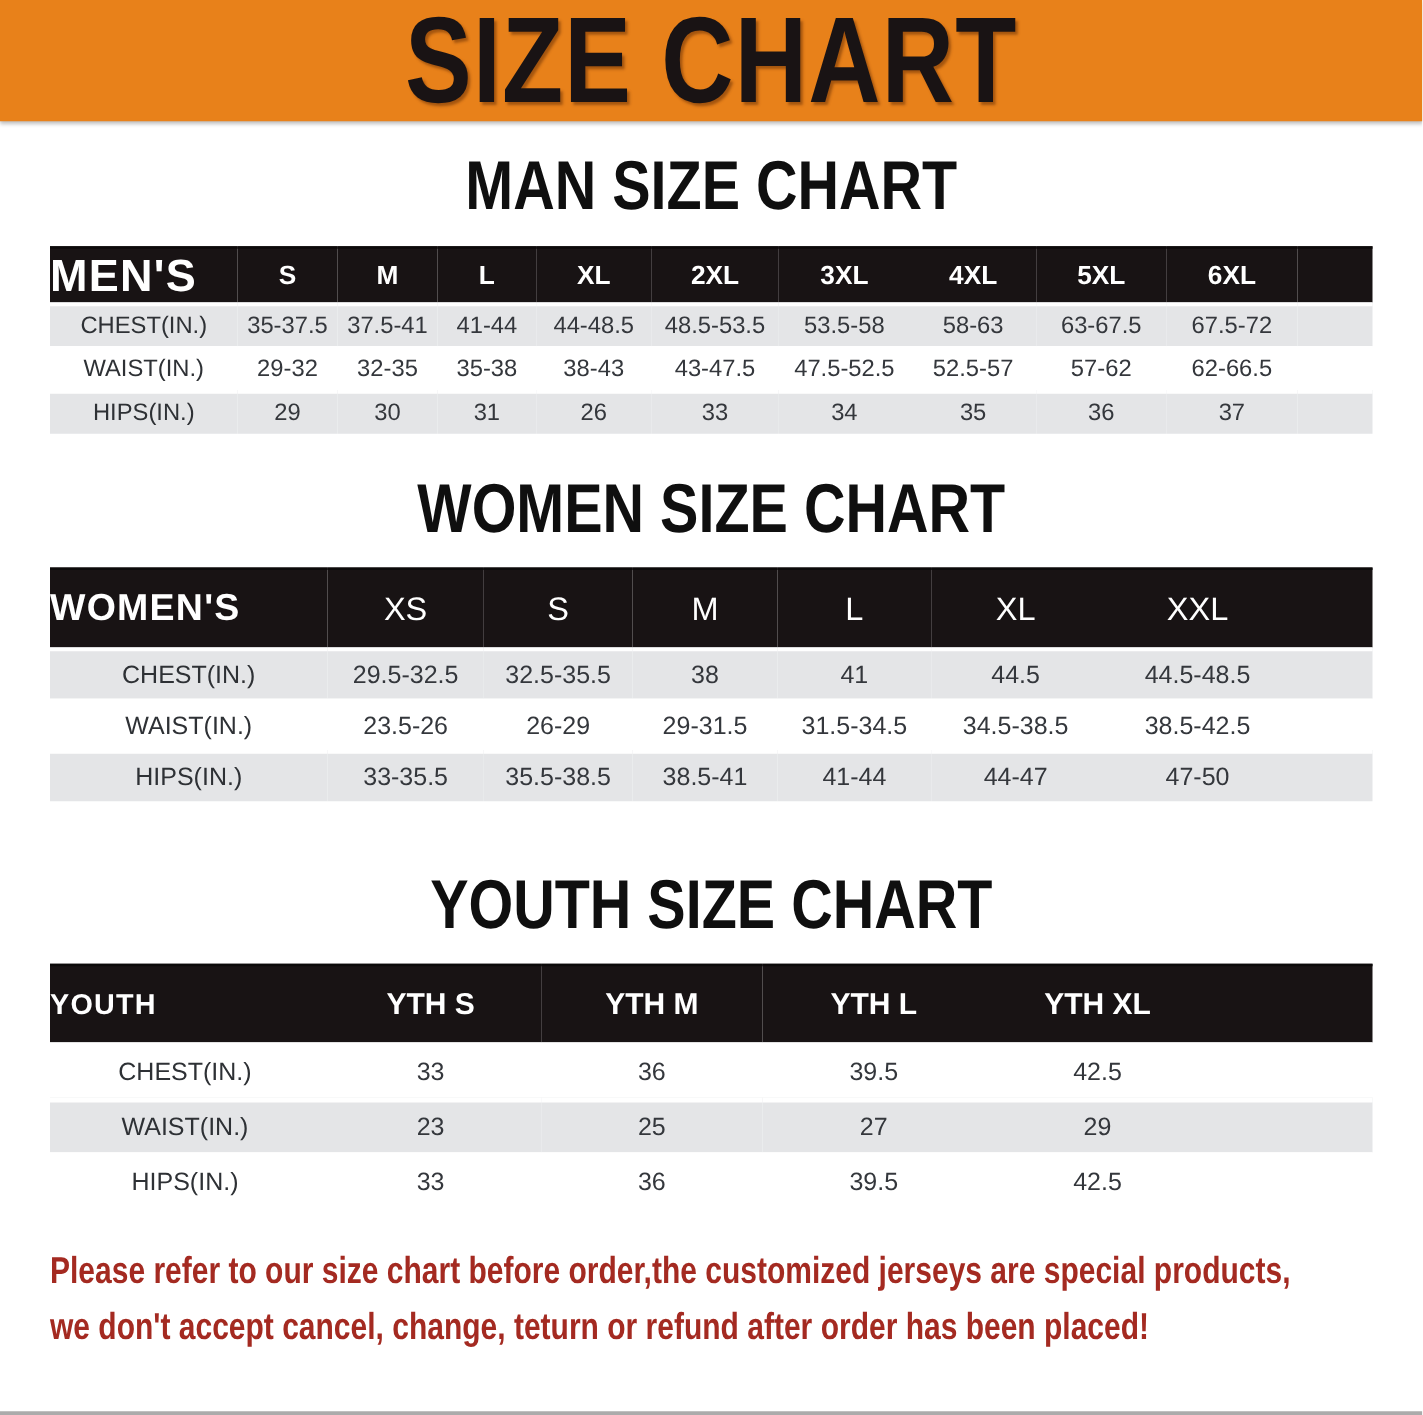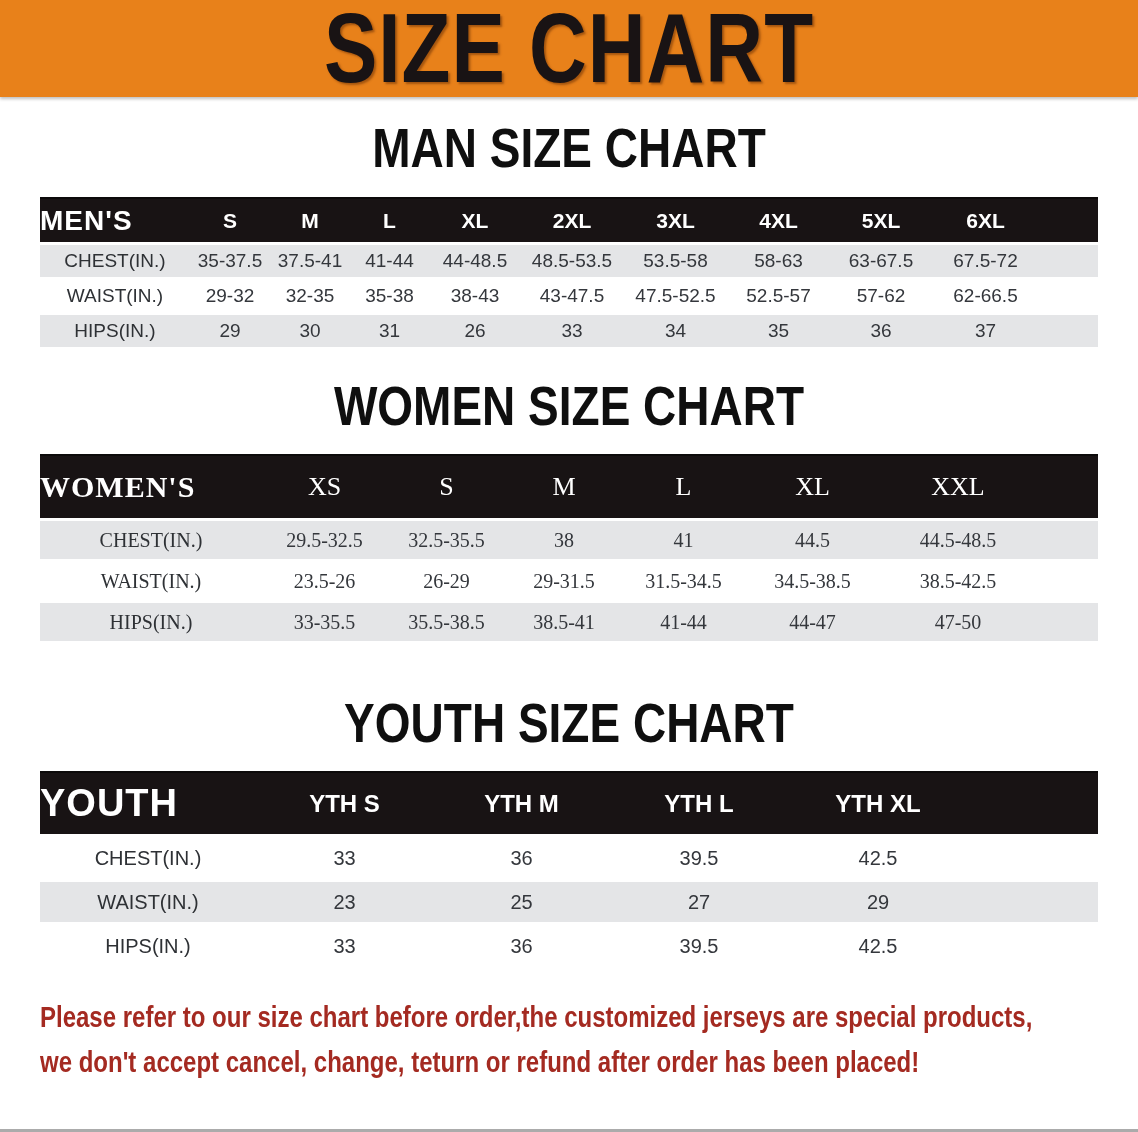--- a/index.html
+++ b/index.html
@@ -33,33 +33,33 @@
   }
   .heading-men{margin-top:28px;}
   .heading-women{margin-top:36px;}
   .heading-youth{margin-top:59px;}
   
   table.size-table{
     table-layout:fixed;border-collapse:separate;border-spacing:0;
     width:1058px;margin-left:40px;
   }
   .m-men{margin-top:26px;}
-  .m-women{margin-top:25px;font-family:Liberation Serif, serif;}
+  .m-women{margin-top:25px;}
   .m-youth{margin-top:25px;}
   tr.band th{
     background:#181314;color:#ffffff;vertical-align:middle;
     padding:0;border-top:2px solid #0c0a0a;
   }
   .men tr.band th{height:43px;}
   .women tr.band th{height:62px;}
   .youth tr.band th{height:61px;}
   th.band-label{text-align:left;padding-left:18px;font-weight:bold;letter-spacing:1px;white-space:nowrap;}
-  .men th.band-label{font-size:28px;}
+  .men th.band-label{font-size:36px;}
   .women th.band-label{font-size:30px;}
-  .youth th.band-label{font-size:38px;}
+  .youth th.band-label{font-size:23px;}
   th.col{text-align:center;color:#f2f2f2;font-weight:600;}
   .men th.col{font-size:21px;}
   .women th.col{font-size:26px;font-weight:400;}
   .youth th.col{font-size:24px;font-weight:700;}
   tbody td{
     text-align:center;color:#34373c;padding:0;vertical-align:middle;
   }
   .men tbody td{height:32px;font-size:19px;border-top:3px solid #ffffff;}
   .women tbody td{height:38px;font-size:20px;border-top:3px solid #ffffff;}
   .youth tbody td{height:40px;font-size:20px;border-top:4px solid #ffffff;}

